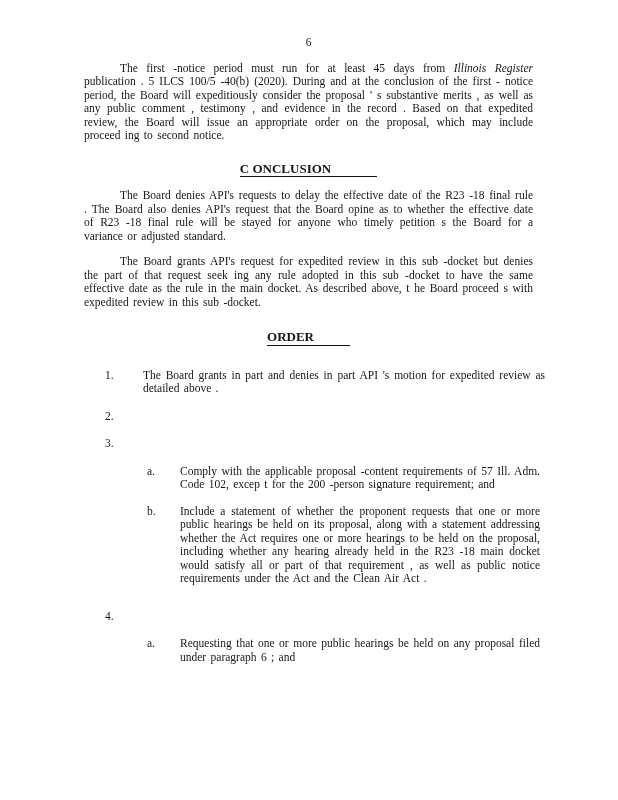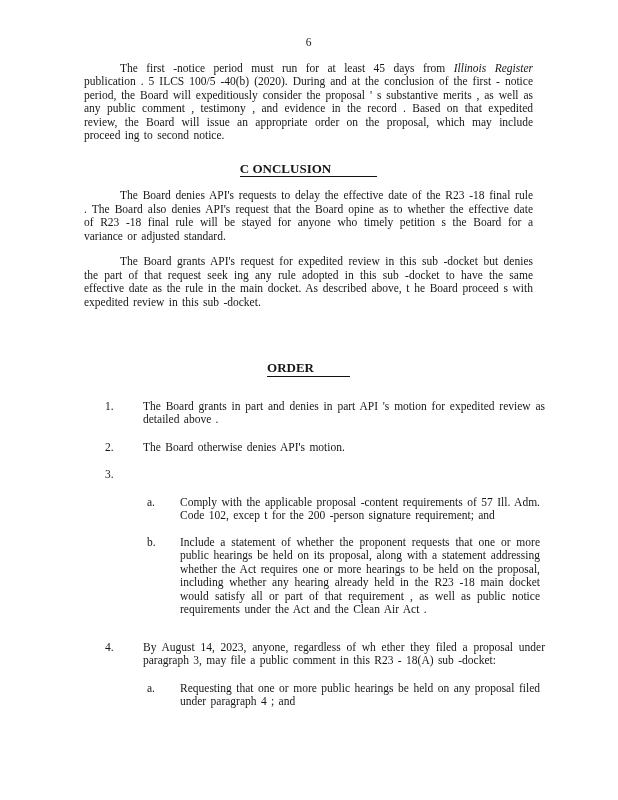--- a/index.html
+++ b/index.html
@@ -43,21 +43,21 @@
     line-height: 13.5px;
   }
   .heading-conclusion { margin-top: 19px; }
   .heading-order { margin-top: 21px; }
   .heading .heading-text {
     display: inline-block;
     border-bottom: 1.4px solid #111;
     padding-bottom: 1px;
   }
   .heading-conclusion .heading-text { padding-right: 46px; }
-  .heading-order .heading-text { padding-right: 36px; margin-top: 31px; }
+  .heading-order .heading-text { padding-right: 36px; }
   .item {
     display: flex;
     margin: 0;
   }
   .item .num {
     flex: 0 0 38px;
     margin-left: 33px;
   }
   .item .txt {
     flex: 1;
@@ -98,40 +98,38 @@
     <span class="heading-text">ORDER</span>
   </h2>
 
   <div class="item item-1">
     <span class="num">1.</span>
     <div class="txt">The Board grants in part and denies in part API 's motion for expedited review as detailed above .</div>
   </div>
 
   <div class="item item-2">
     <span class="num">2.</span>
-    <div class="txt">The Board otherwise denies API's motion.</div>
   </div>
 
   <div class="item item-3">
     <span class="num">3.</span>
   </div>
 
   <div class="item sub sub-3a">
     <span class="num">a.</span>
     <div class="txt">Comply with the applicable proposal -content requirements of 57 Ill. Adm. Code 102, excep t for the 200 -person signature requirement; and</div>
   </div>
 
   <div class="item sub sub-3b">
     <span class="num">b.</span>
     <div class="txt">Include a statement of whether the proponent requests that one or more public hearings be held on its proposal, along with a statement addressing whether the Act requires one or more hearings to be held on the proposal, including whether any hearing already held in the R23 -18 main docket would satisfy all or part of that requirement , as well as public notice requirements under the Act and the Clean Air Act .</div>
   </div>
 
   <div class="item item-4">
     <span class="num">4.</span>
-    <div class="txt">By August 14, 2023, anyone, regardless of wh ether they filed a proposal under paragraph 3, may file a public comment in this R23 - 18(A) sub -docket:</div>
   </div>
 
   <div class="item sub sub-4a">
     <span class="num">a.</span>
-    <div class="txt">Requesting that one or more public hearings be held on any proposal filed under paragraph 4 ; and</div>
+    <div class="txt">Requesting that one or more public hearings be held on any proposal filed under paragraph 6 ; and</div>
   </div>
 
 </div>
 
 </body></html>

